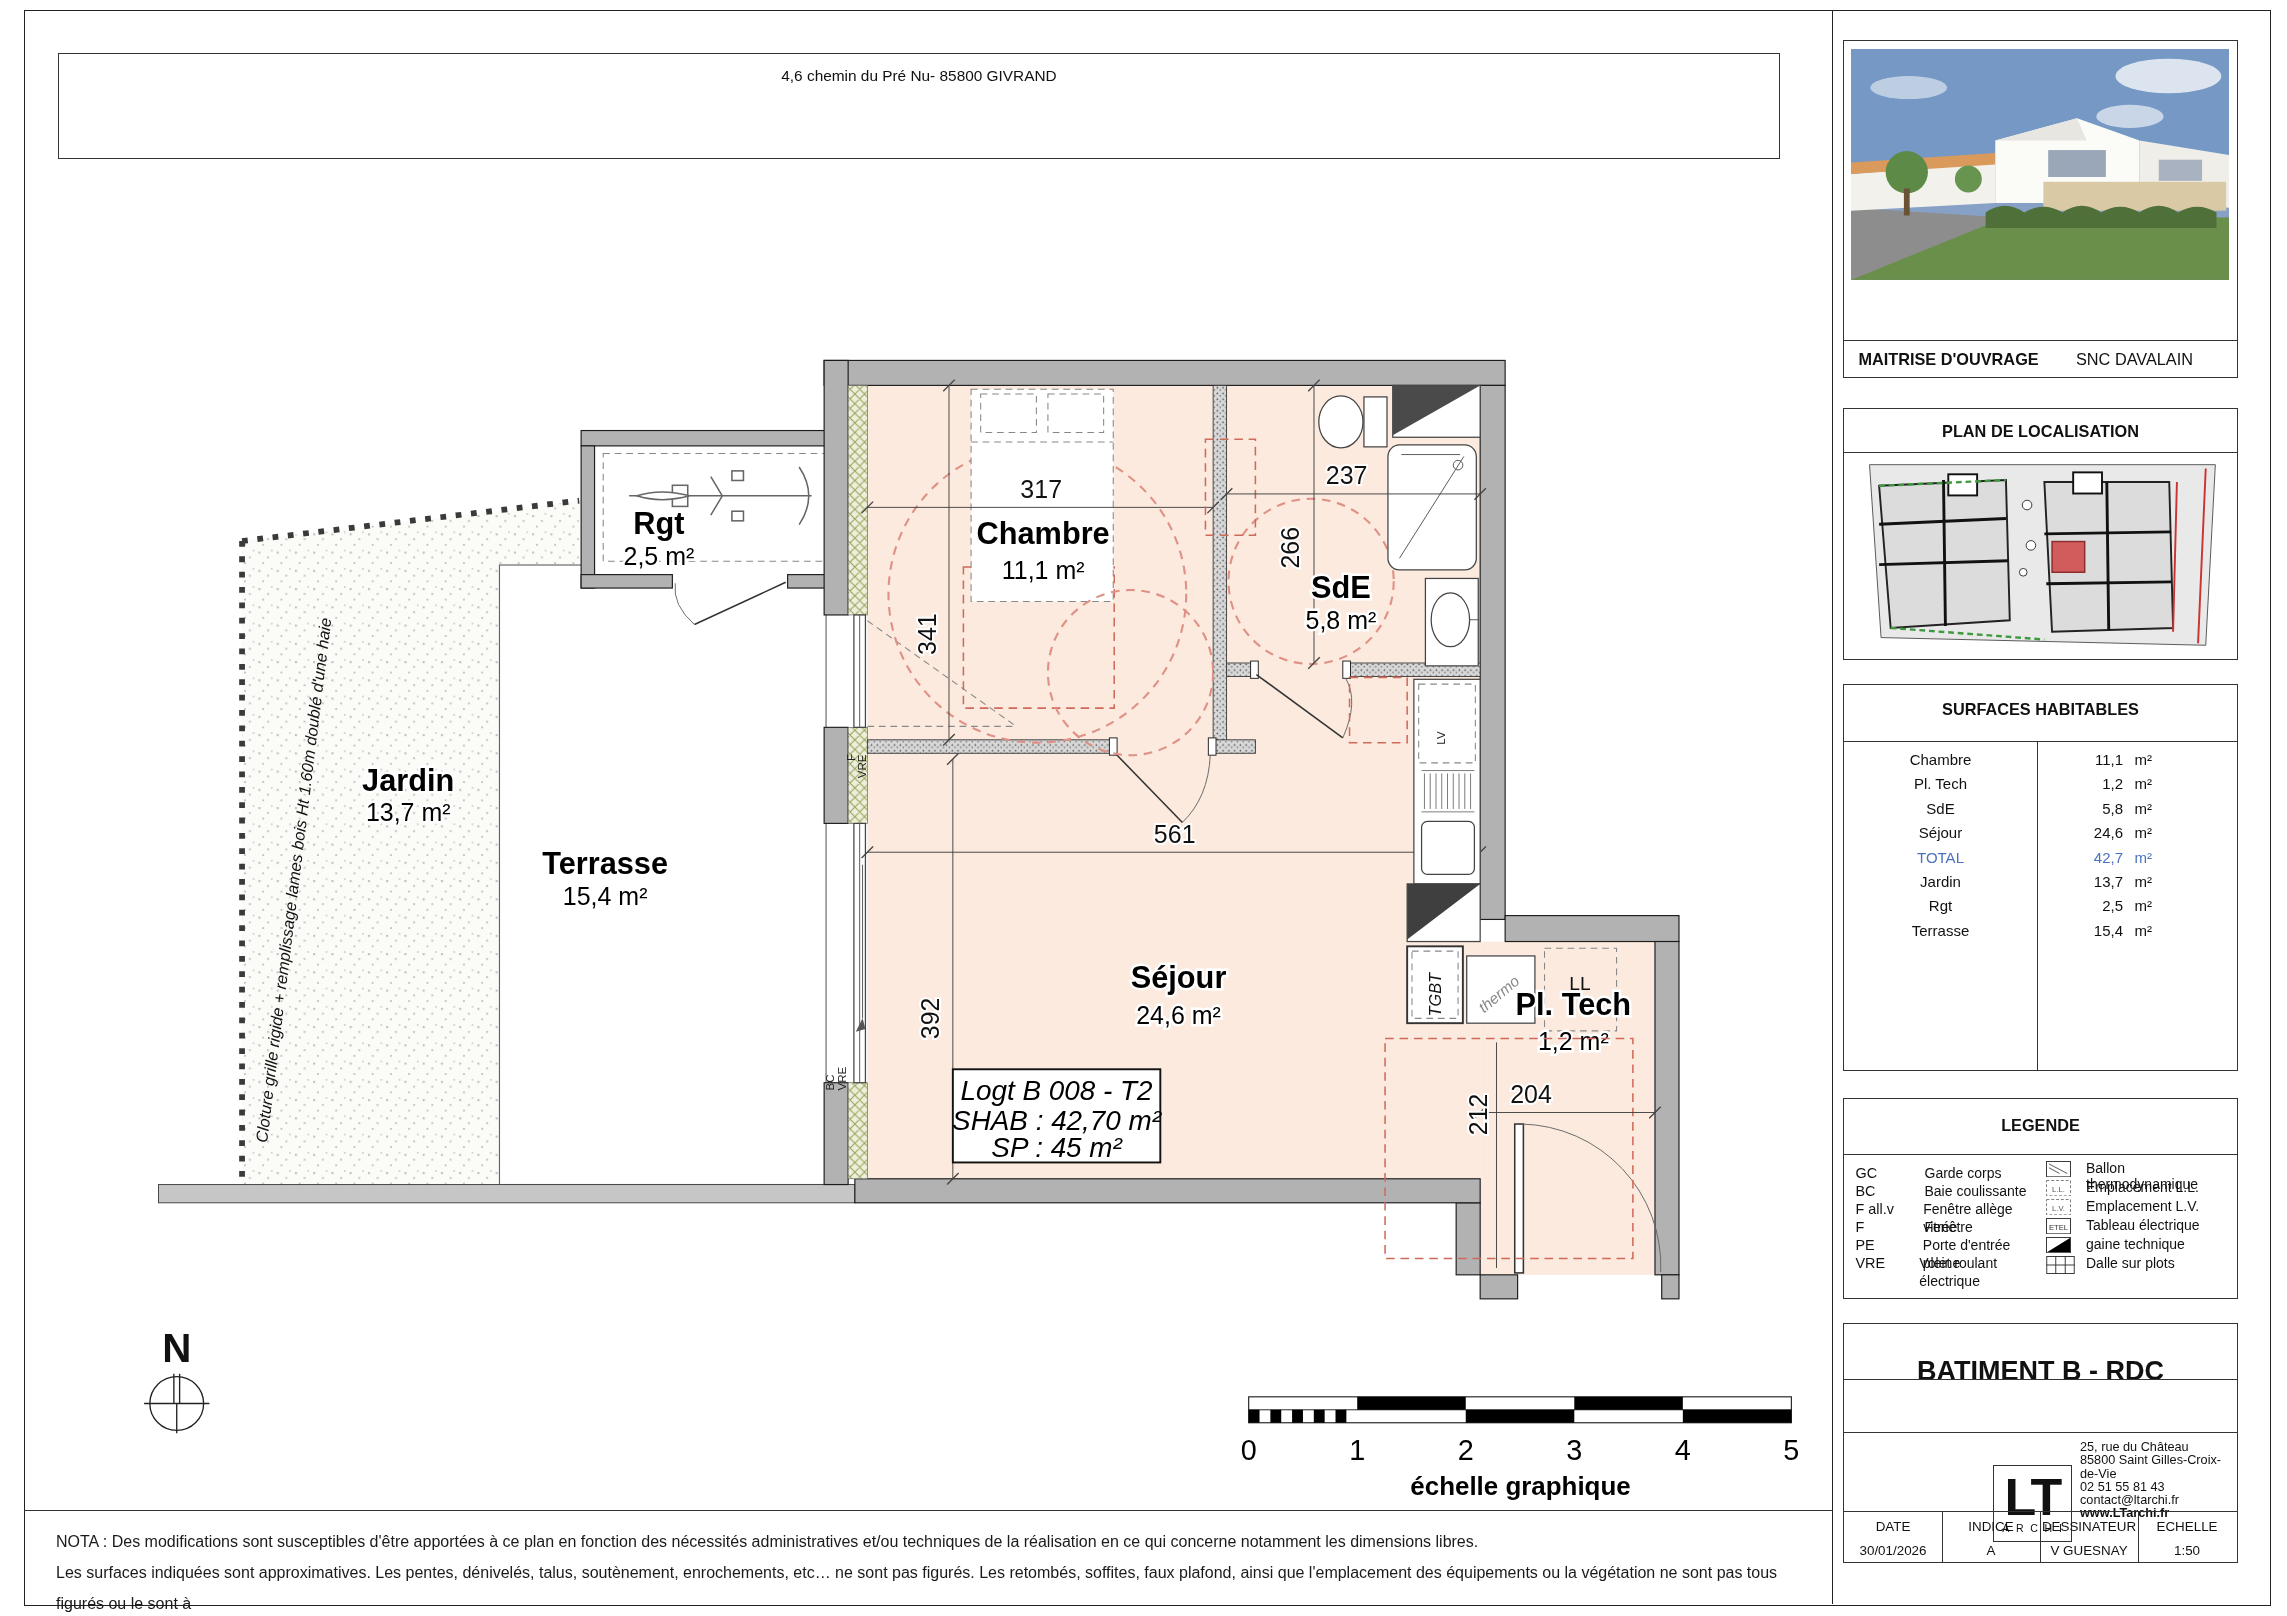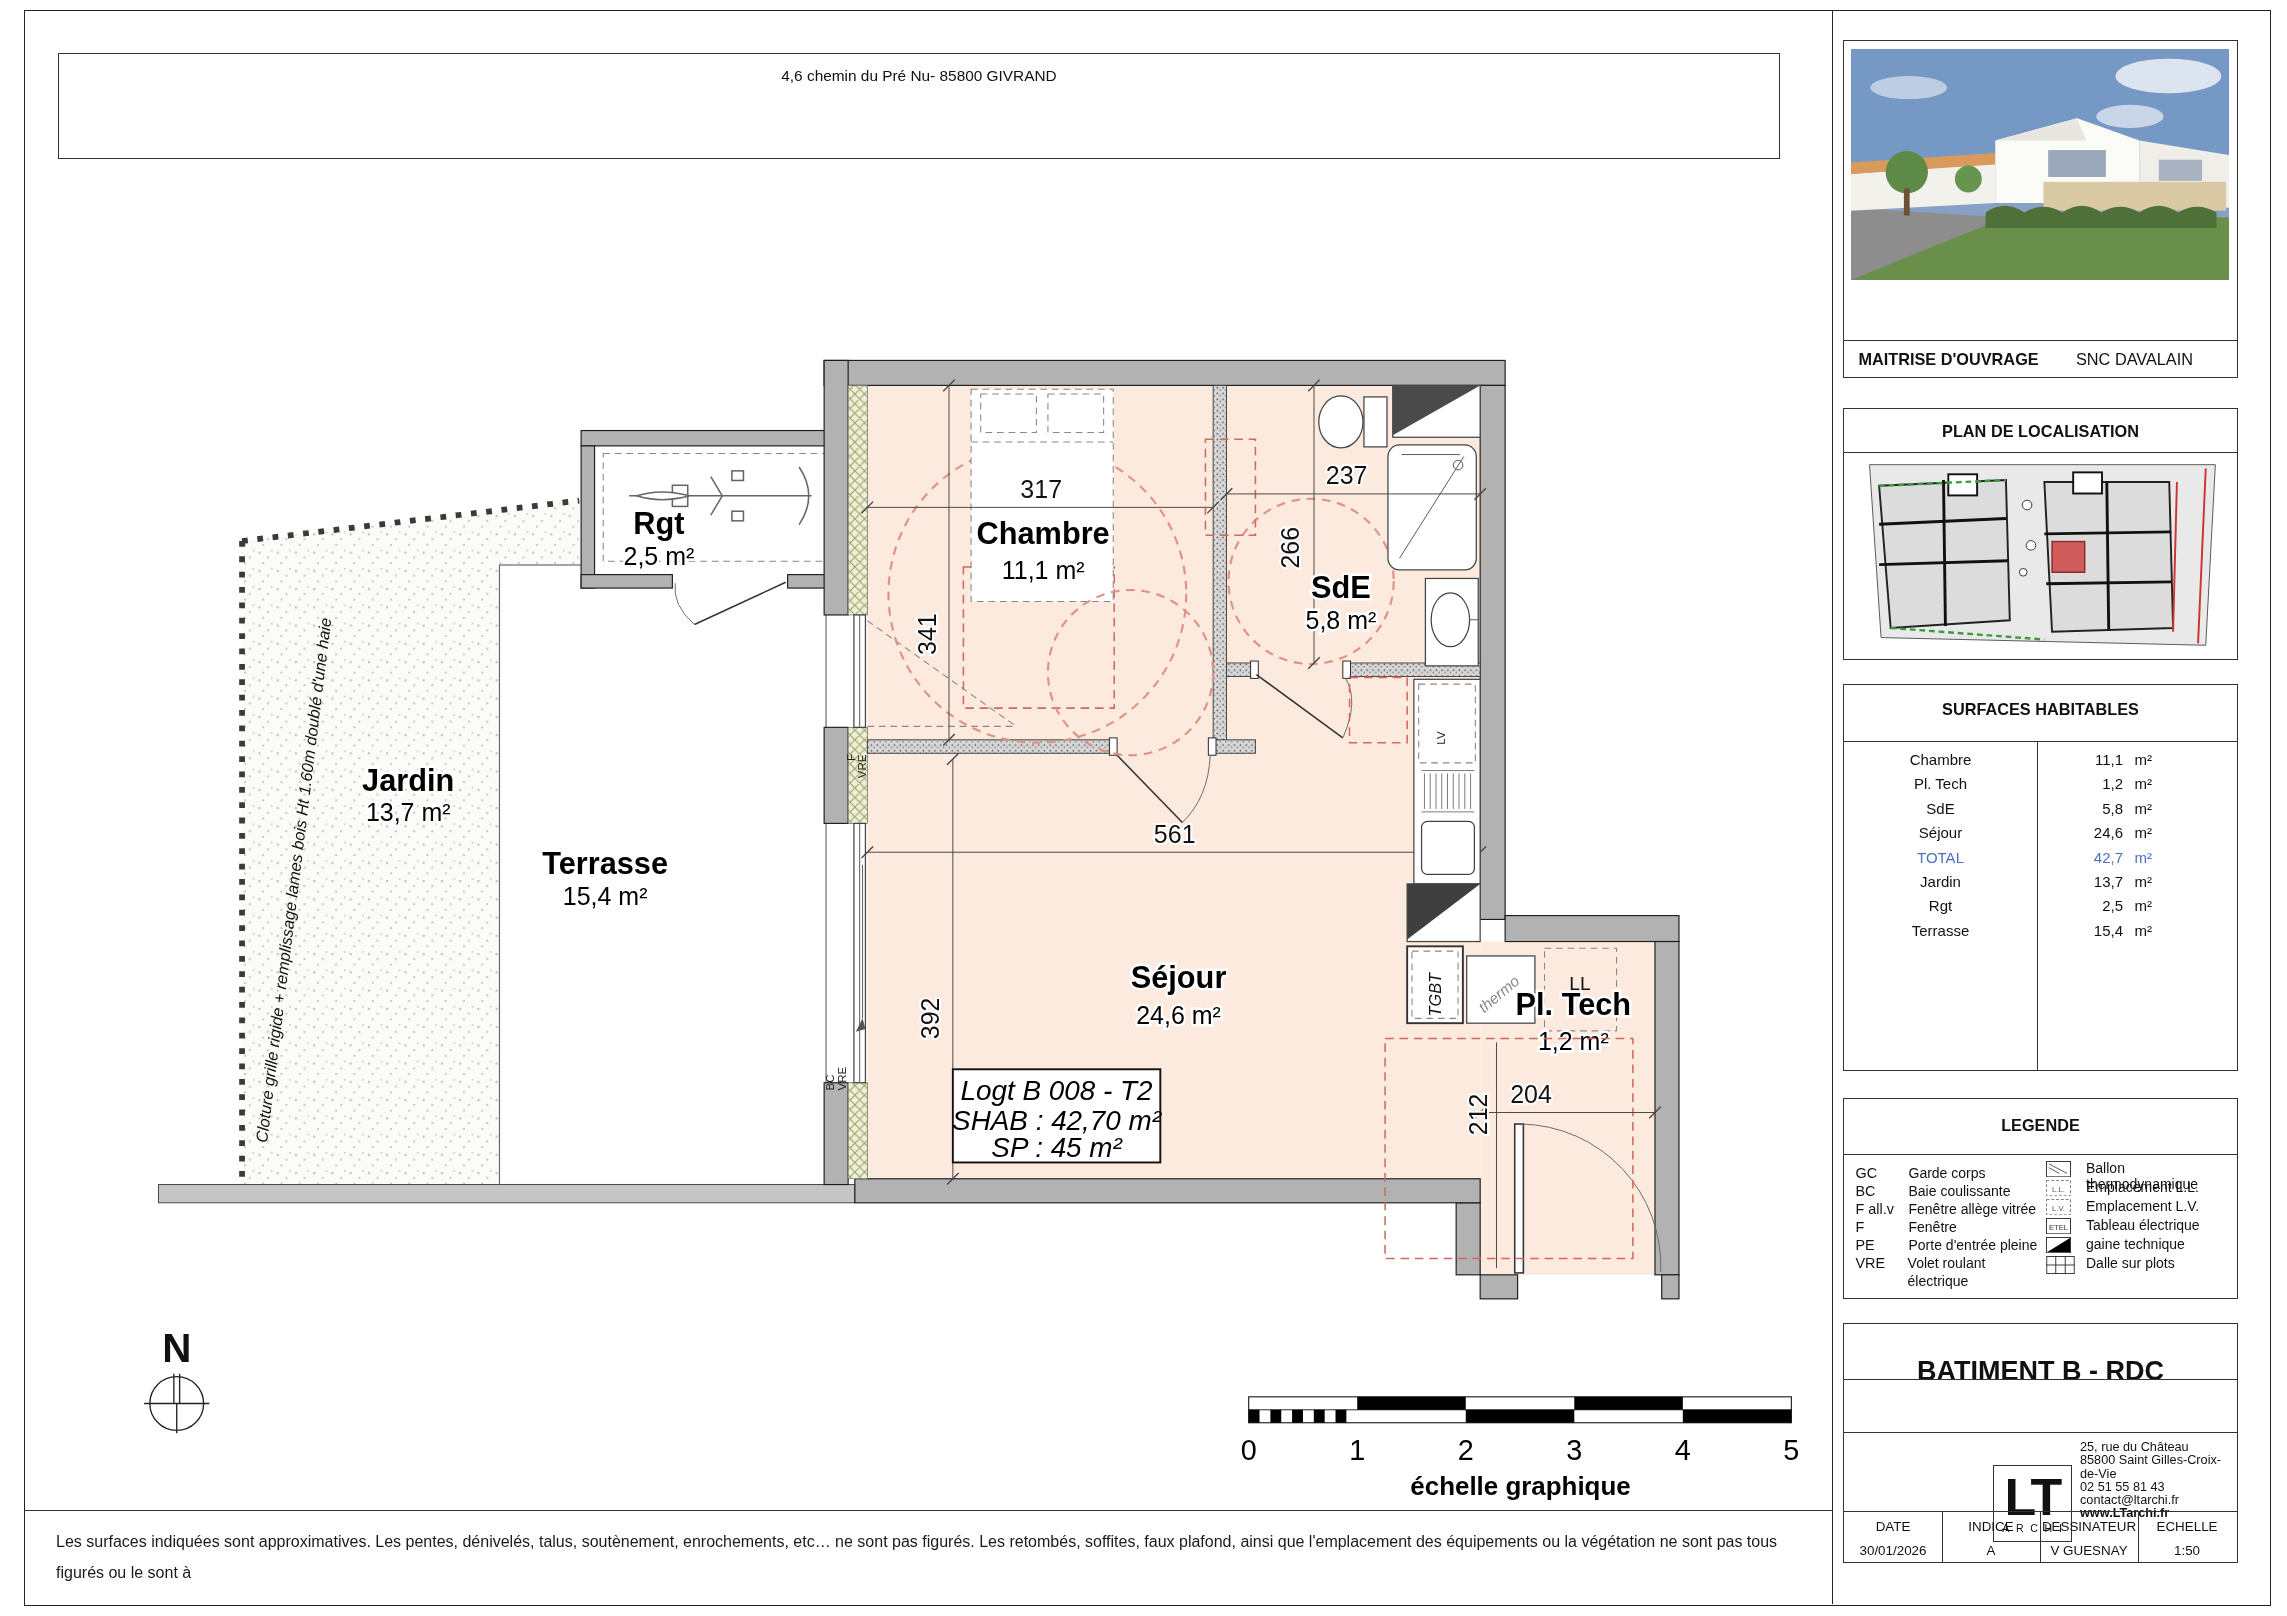--- a/index.html
+++ b/index.html
@@ -27,21 +27,21 @@
   .maitrise-lab{font-weight:bold;font-size:16.3px;}
   .maitrise-val{font-size:16.3px;}
 
   .srow{height:24.4px;line-height:24.4px;font-size:15px;display:flex;}
   .srow .sl{width:193px;text-align:center;}
   .srow .sv{flex:1;display:flex;}
   .srow .num{display:inline-block;width:86px;text-align:right;}
   .srow .unit{display:inline-block;width:44px;text-align:left;padding-left:11.5px;}
   .srow.total{color:#4a72c0;}
 
-  .lg-row{display:flex;height:18px;line-height:18px;font-size:14px;}
+  .lg-row{display:flex;height:18px;line-height:18px;font-size:14px;gap:16px;}
   .lg-code{width:53px;font-size:14.4px;}
   .lg-sym-row{position:relative;height:19px;font-size:14px;}
 
   .logement{font-size:33px;font-weight:bold;text-align:center;}
   .batiment{font-size:27px;font-weight:bold;text-align:center;}
   .addr{font-size:12.7px;line-height:13.3px;}
   .addr .last{font-weight:bold;}
   .fieldhead{font-size:13.4px;text-align:center;}
   .fieldval{font-size:13.4px;text-align:center;}
 
@@ -373,20 +373,21 @@
       <text x="1526" y="1520" text-anchor="middle" font-size="30">2</text>
       <text x="1639" y="1520" text-anchor="middle" font-size="30">3</text>
       <text x="1752" y="1520" text-anchor="middle" font-size="30">4</text>
       <text x="1865" y="1520" text-anchor="middle" font-size="30">5</text>
       <text x="1583" y="1556" text-anchor="middle" font-size="27" font-weight="bold">échelle graphique</text>
     </g>
   </svg>
 
   <div class="abs notaline"></div>
   <div class="abs nota">
+    <div>NOTA : Des modifications sont susceptibles d'être apportées à ce plan en fonction des nécessités administratives et/ou techniques de la réalisation en ce qui concerne notamment les dimensions libres.</div>
     <div>Les surfaces indiquées sont approximatives. Les pentes, dénivelés, talus, soutènement, enrochements, etc… ne sont pas figurés. Les retombés, soffites, faux plafond, ainsi que l'emplacement des équipements ou la végétation ne sont pas tous figurés ou le sont à</div>
 
   </div>
 
   <div class="abs panel" style="left:1843px;top:40px;width:393px;height:336px;">
     <svg class="abs" style="left:6.7px;top:7.7px;" width="378" height="231" viewBox="0 0 393 240">
       <rect width="393" height="240" fill="#86a0c6"></rect>
       <rect y="0" width="393" height="150" fill="#7598c4"></rect>
       <ellipse cx="330" cy="28" rx="55" ry="18" fill="#e8edf4" opacity=".9"></ellipse>
       <ellipse cx="290" cy="70" rx="35" ry="12" fill="#dfe6f0" opacity=".8"></ellipse>

